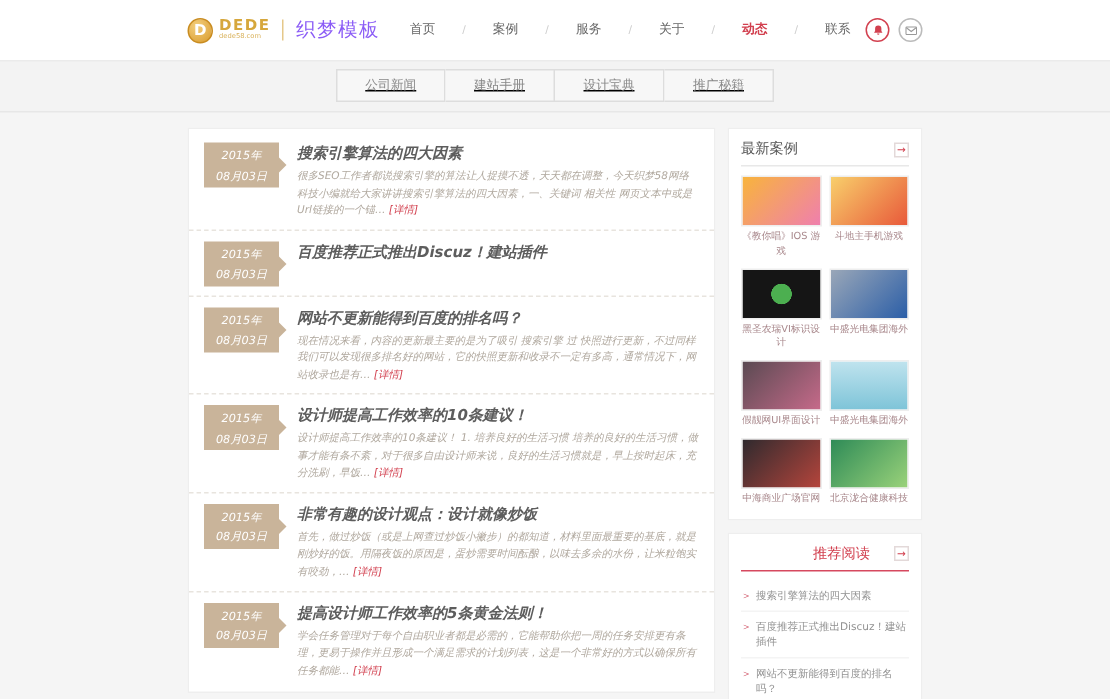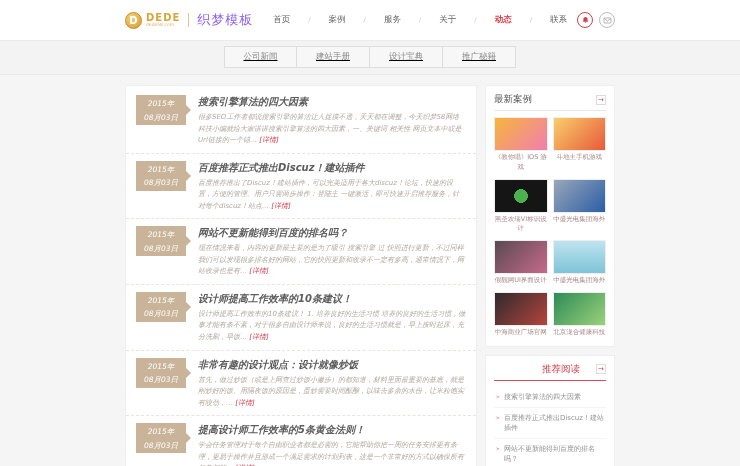--- a/index.html
+++ b/index.html
@@ -132,21 +132,20 @@
         </div>
       </div>
 
       <div class="article">
         <div class="date-badge">
           <div>2015年</div>
             <div>08月03日</div>
         </div>
         <div class="art-body">
           <div class="art-title">百度推荐正式推出Discuz！建站插件</div>
-          <div class="art-desc"><span>百度推荐推出了Discuz！建站插件，可以完美适用于各大discuz！论坛，快速的设置，方便的管理。用户只需两步操作：登陆主 一键激活，即可快速开启推荐服务，针对每个discuz！站点…</span> <span class="art-more">[详情]</span></div>
         </div>
       </div>
 
       <div class="article">
         <div class="date-badge">
           <div>2015年</div>
             <div>08月03日</div>
         </div>
         <div class="art-body">
           <div class="art-title">网站不更新能得到百度的排名吗？</div>

